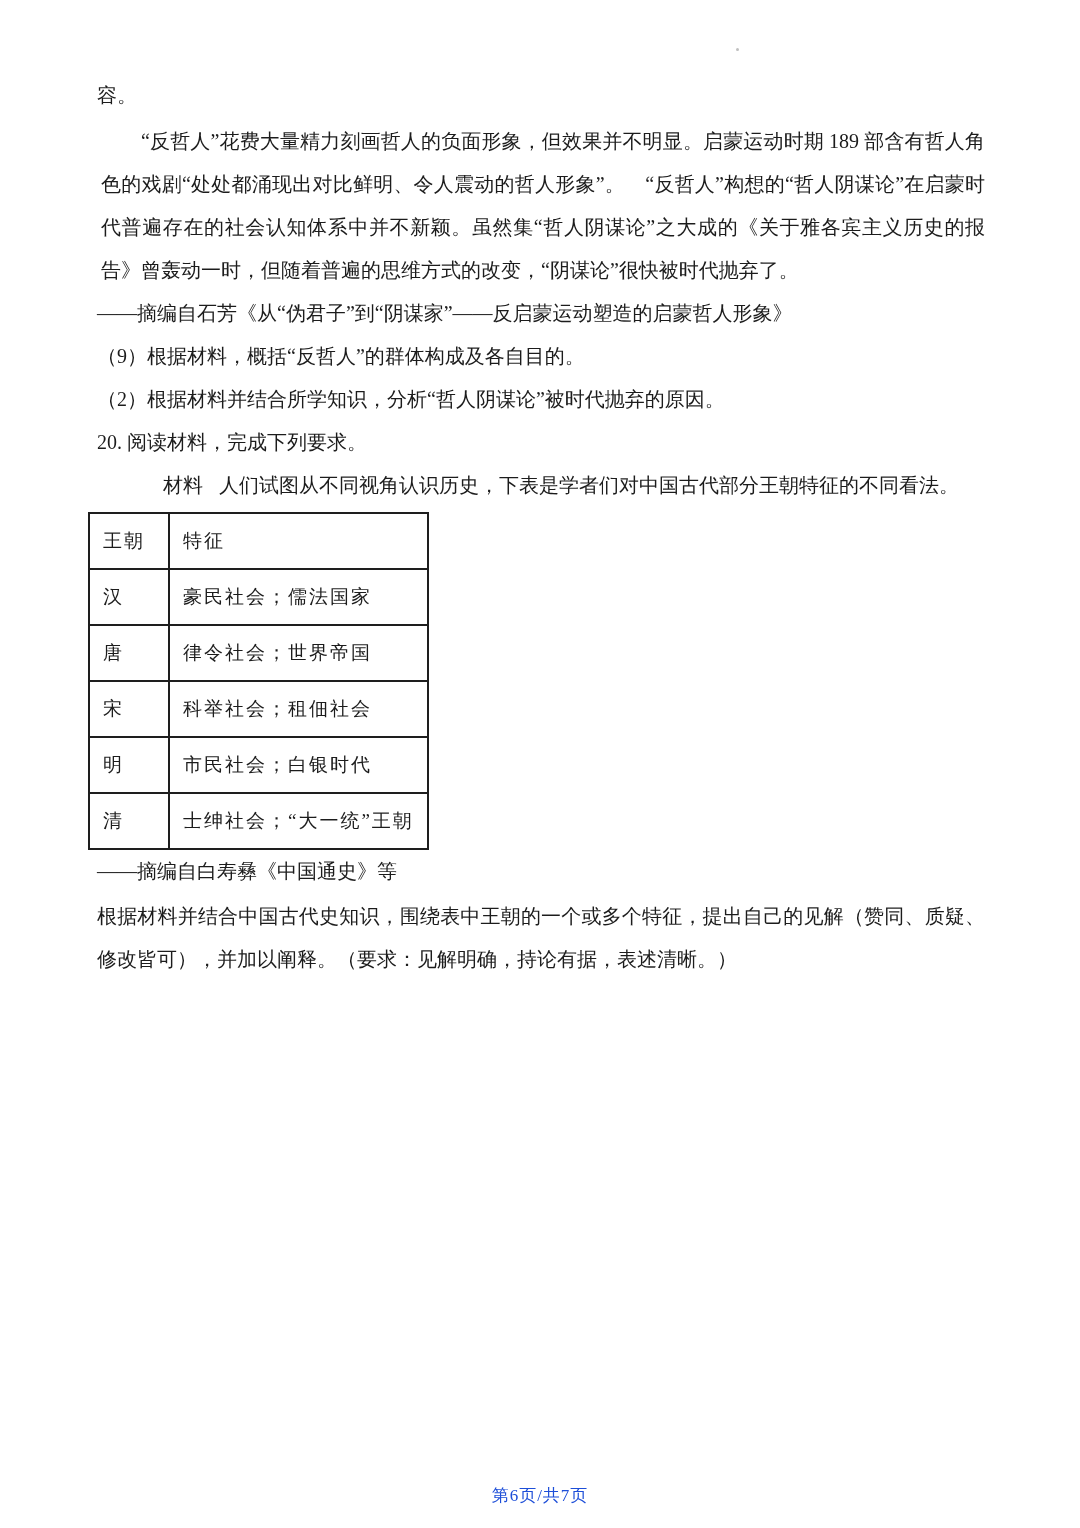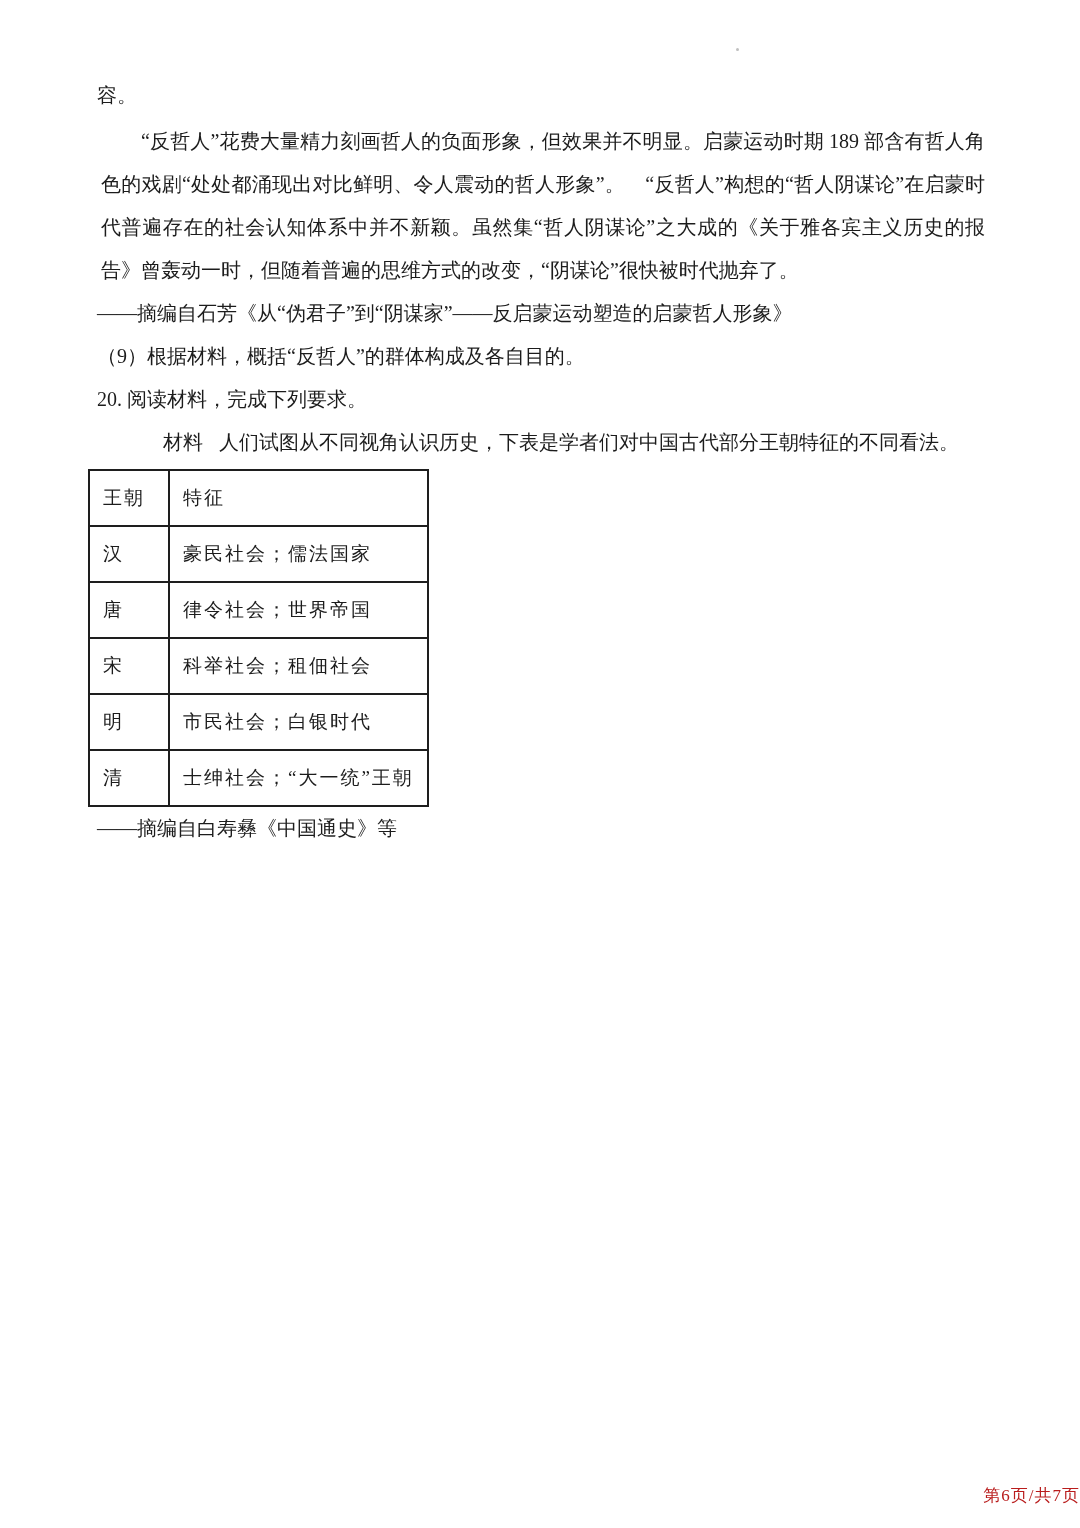--- a/index.html
+++ b/index.html
@@ -67,24 +67,24 @@
     margin: 2px 0 0 0;
     font-size: 20px;
     line-height: 43px;
     text-align: justify;
   }
   .footer {
     position: absolute;
     left: 0;
     right: 0;
     bottom: 21px;
-    text-align: right;
+    text-align: center;
     font-size: 17px;
     letter-spacing: 1px;
-    color: #b91c1c;
+    color: #1d4ed8;
   }
   .speck {
     position: absolute;
     left: 736px;
     top: 48px;
     width: 3px;
     height: 3px;
     border-radius: 50%;
     background: #8a8a8a;
     opacity: 0.55;
@@ -98,20 +98,21 @@
   <div class="speck"></div>
 
   <div class="line">容。</div>
 
   <p class="para">“反哲人”花费大量精力刻画哲人的负面形象，但效果并不明显。启蒙运动时期 189 部含有哲人角色的戏剧“处处都涌现出对比鲜明、令人震动的哲人形象”。　“反哲人”构想的“哲人阴谋论”在启蒙时代普遍存在的社会认知体系中并不新颖。虽然集“哲人阴谋论”之大成的《关于雅各宾主义历史的报告》曾轰动一时，但随着普遍的思维方式的改变，“阴谋论”很快被时代抛弃了。</p>
 
   <div class="source-line">——摘编自石芳《从“伪君子”到“阴谋家”——反启蒙运动塑造的启蒙哲人形象》</div>
 
   <div class="line">（9）根据材料，概括“反哲人”的群体构成及各自目的。</div>
 
+  <div class="line">（2）根据材料并结合所学知识，分析“哲人阴谋论”被时代抛弃的原因。</div>
 
   <div class="line">20. 阅读材料，完成下列要求。</div>
 
   <div class="material-line">
     <span class="material-label">材料</span><span>人们试图从不同视角认识历史，下表是学者们对中国古代部分王朝特征的不同看法。</span>
   </div>
 
   <table class="dynasty-table">
     <tbody>
       <tr>
@@ -136,16 +137,17 @@
       </tr>
       <tr>
         <td>清</td>
         <td>士绅社会；“大一统”王朝</td>
       </tr>
     </tbody>
   </table>
 
   <div class="source-line">——摘编自白寿彝《中国通史》等</div>
 
+  <p class="task-para">根据材料并结合中国古代史知识，围绕表中王朝的一个或多个特征，提出自己的见解（赞同、质疑、修改皆可），并加以阐释。（要求：见解明确，持论有据，表述清晰。）</p>
 
   <div class="footer">第6页/共7页</div>
 
 </div>
 
 </body></html>

